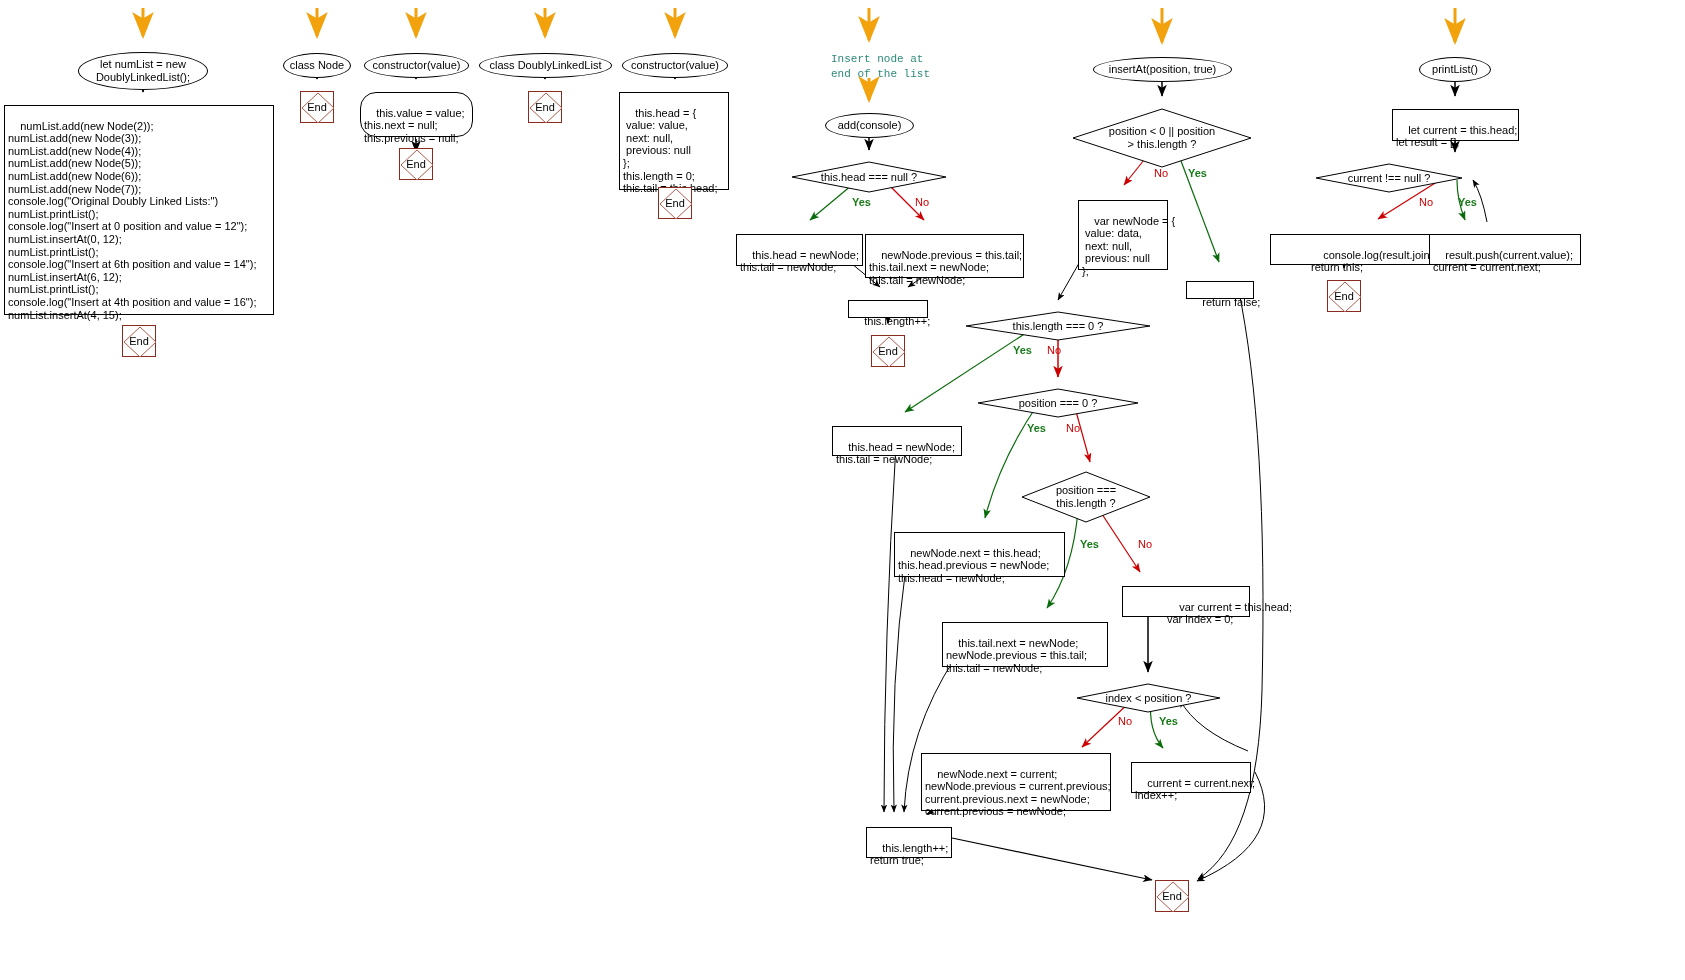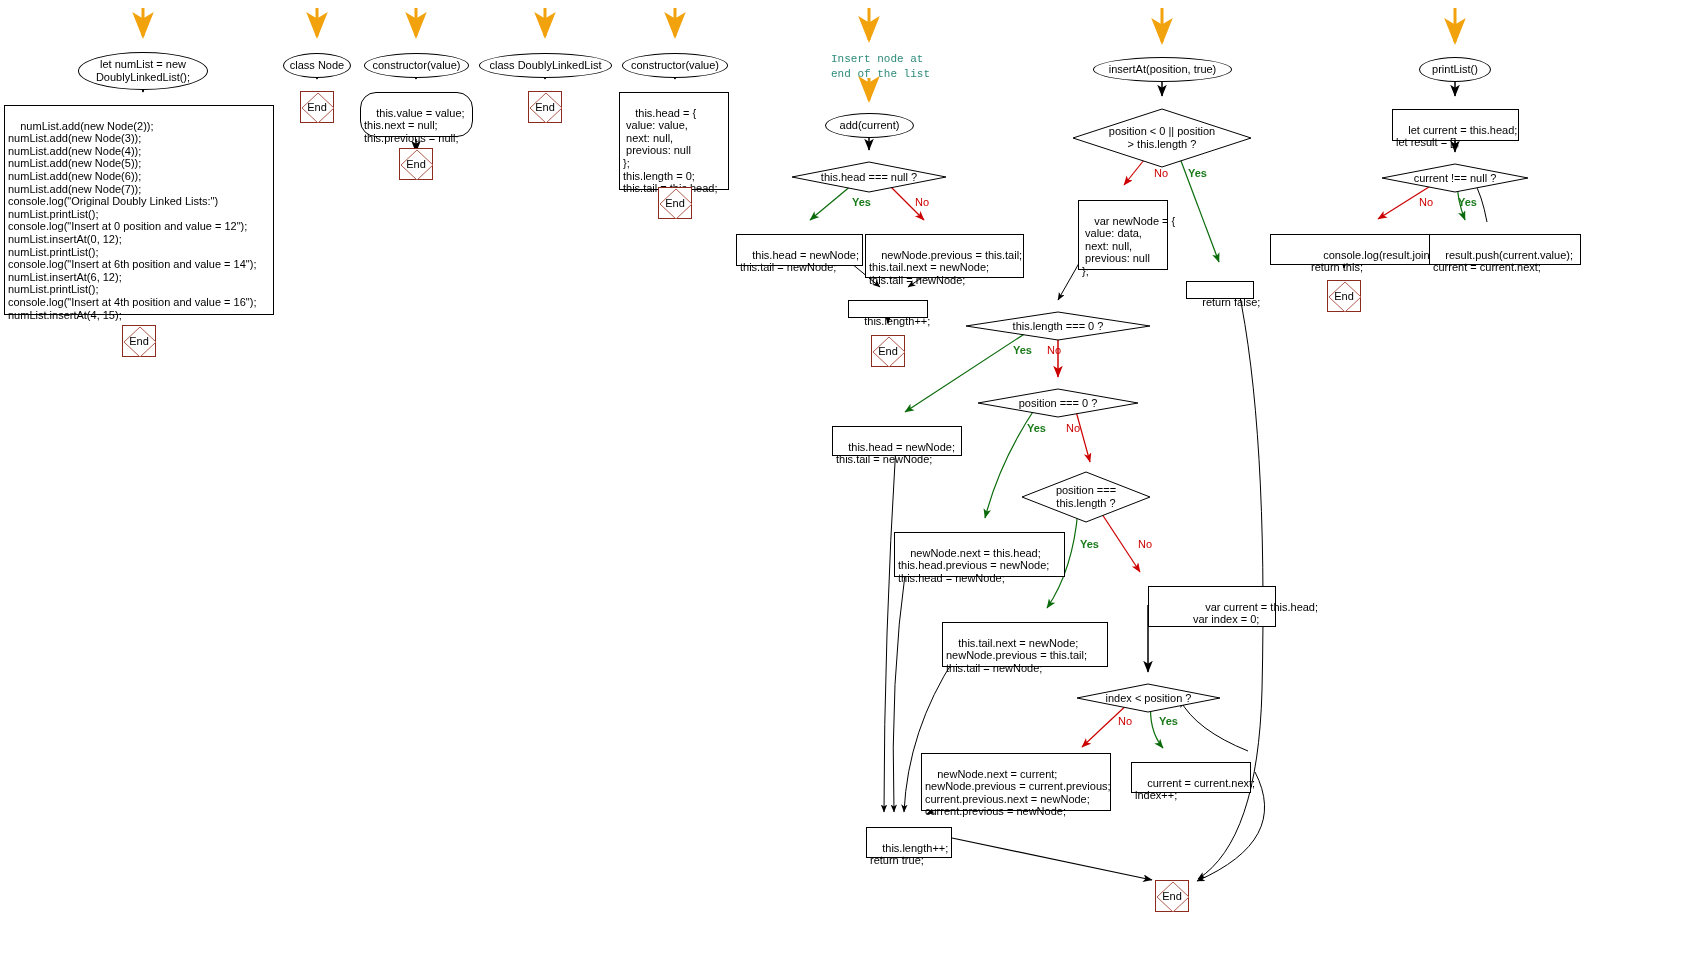--- a/index.html
+++ b/index.html
@@ -288,21 +288,21 @@
     <svg width="34" height="32">
       <path d="M17,1 L33,16 L17,31 L1,16 Z" fill="none" stroke="#b05c4e" stroke-width="1"></path>
     </svg>
     <span class="elabel">End</span>
   </div>
 
   <div class="note" style="left:831px; top:52px; width:100px;">Insert node at
 end of the list</div>
 
   <div class="node ellipse" style="left:825px; top:101px; width:89px; height:25px;">
-    <span>add(current)</span>
+    <span>add(console)</span>
   </div>
 
   <div class="node diamond" style="left:792px; top:150px; width:154px; height:30px;">
     <svg width="154" height="30">
       <path d="M77,0 L154,15 L77,30 L0,15 Z" fill="#fff" stroke="#000" stroke-width="1"></path>
     </svg>
     <span class="dtext">this.head === null ?</span>
   </div>
   <span class="edge-label lbl-yes" style="left:852px; top:196px;">Yes</span>
   <span class="edge-label lbl-no" style="left:915px; top:196px;">No</span>
@@ -390,21 +390,21 @@
 this.head.previous = newNode;
 this.head = newNode;</span>
   </div>
 
   <div class="node box" style="left:942px; top:610px; width:166px; height:45px;">
     <span>this.tail.next = newNode;
 newNode.previous = this.tail;
 this.tail = newNode;</span>
   </div>
 
-  <div class="node box" style="left:1148px; top:574px; width:128px; height:41px;padding-left:44px;">
+  <div class="node box" style="left:1122px; top:574px; width:128px; height:31px;padding-left:44px;">
     <span>var current = this.head;
 var index = 0;</span>
   </div>
 
   <div class="node diamond" style="left:1077px; top:672px; width:143px; height:28px;">
     <svg width="143" height="28">
       <path d="M71,0 L143,14 L71,28 L0,14 Z" fill="#fff" stroke="#000" stroke-width="1"></path>
     </svg>
     <span class="dtext">index &lt; position ?</span>
   </div>
@@ -437,21 +437,21 @@
 
   <div class="node ellipse" style="left:1419px; top:45px; width:72px; height:25px;">
     <span>printList()</span>
   </div>
 
   <div class="node box" style="left:1392px; top:97px; width:127px; height:32px;">
     <span>let current = this.head;
 let result = [];</span>
   </div>
 
-  <div class="node diamond" style="left:1382px; top:152px; width:146px; height:28px;">
+  <div class="node diamond" style="left:1316px; top:152px; width:146px; height:28px;">
     <svg width="146" height="28">
       <path d="M73,0 L146,14 L73,28 L0,14 Z" fill="#fff" stroke="#000" stroke-width="1"></path>
     </svg>
     <span class="dtext">current !== null ?</span>
   </div>
   <span class="edge-label lbl-no" style="left:1419px; top:196px;">No</span>
   <span class="edge-label lbl-yes" style="left:1458px; top:196px;">Yes</span>
 
   <div class="node box" style="left:1270px; top:222px; width:176px; height:31px;padding-left:40px;">
     <span>console.log(result.join(' '));

